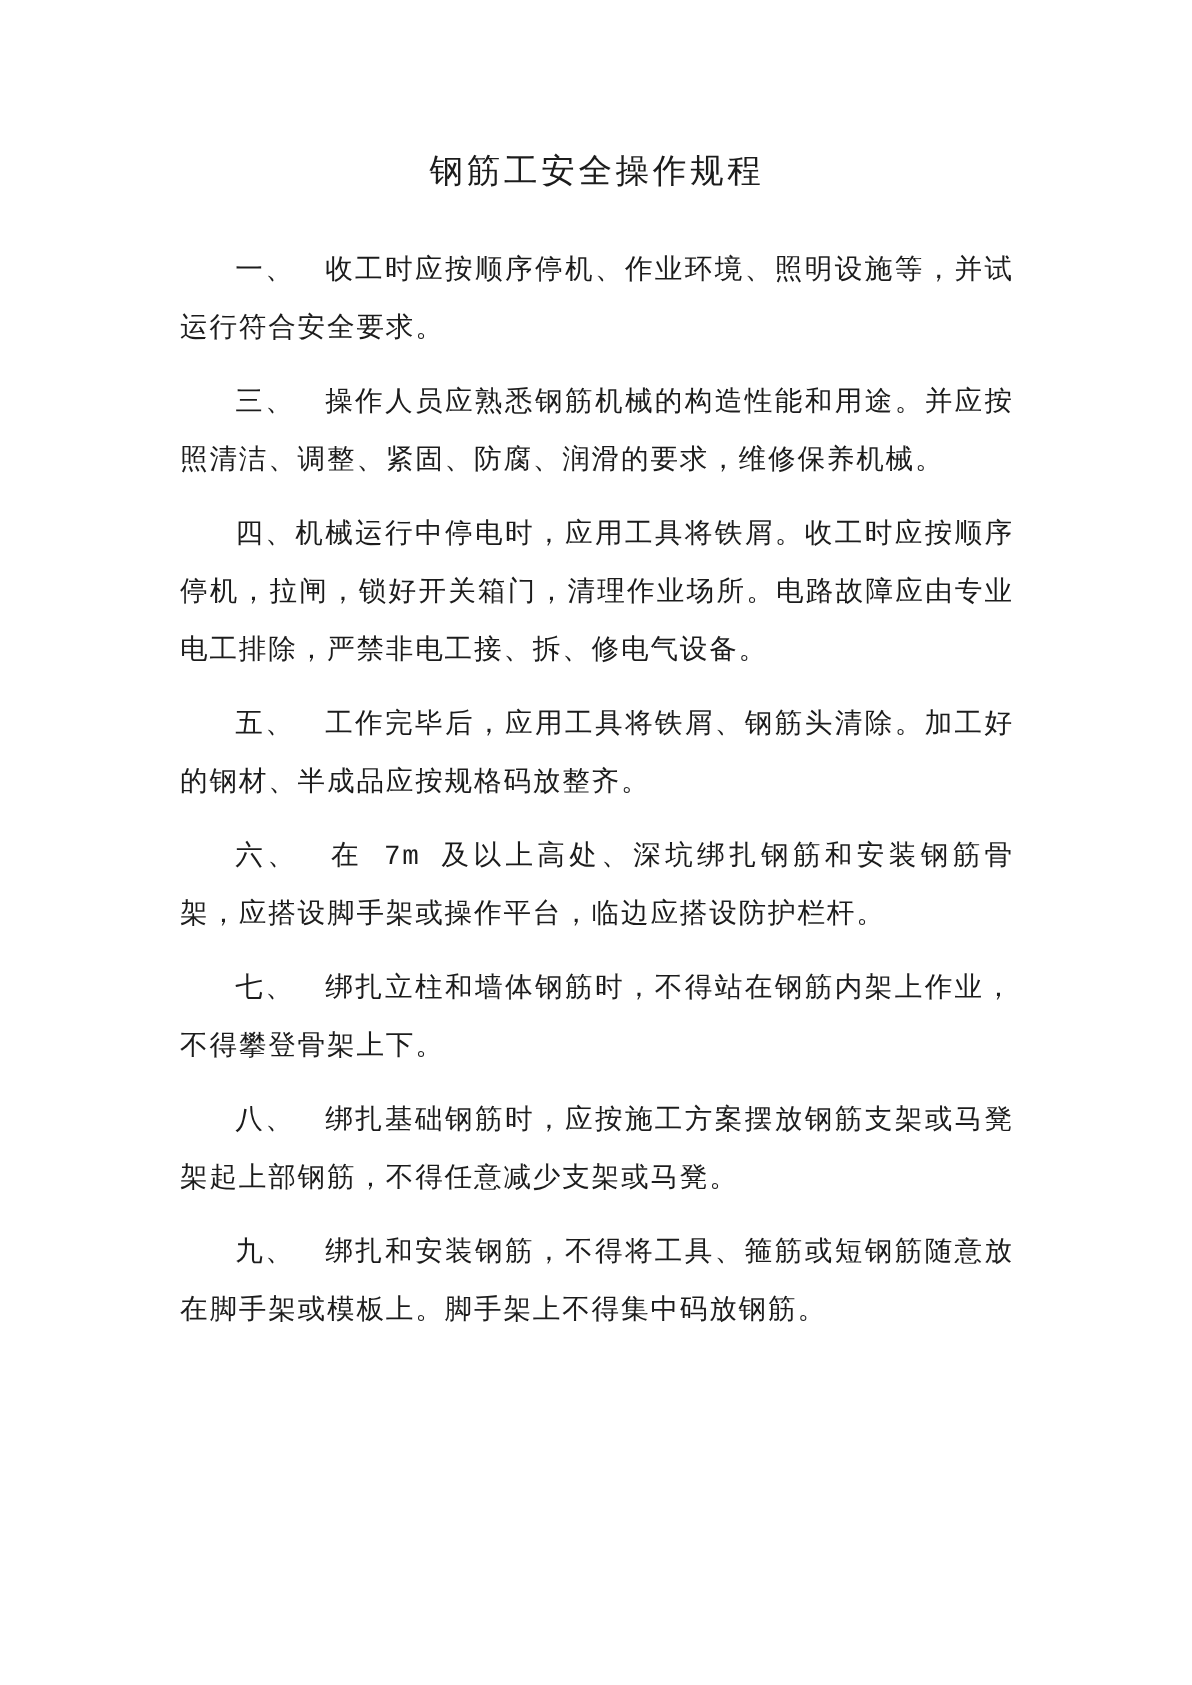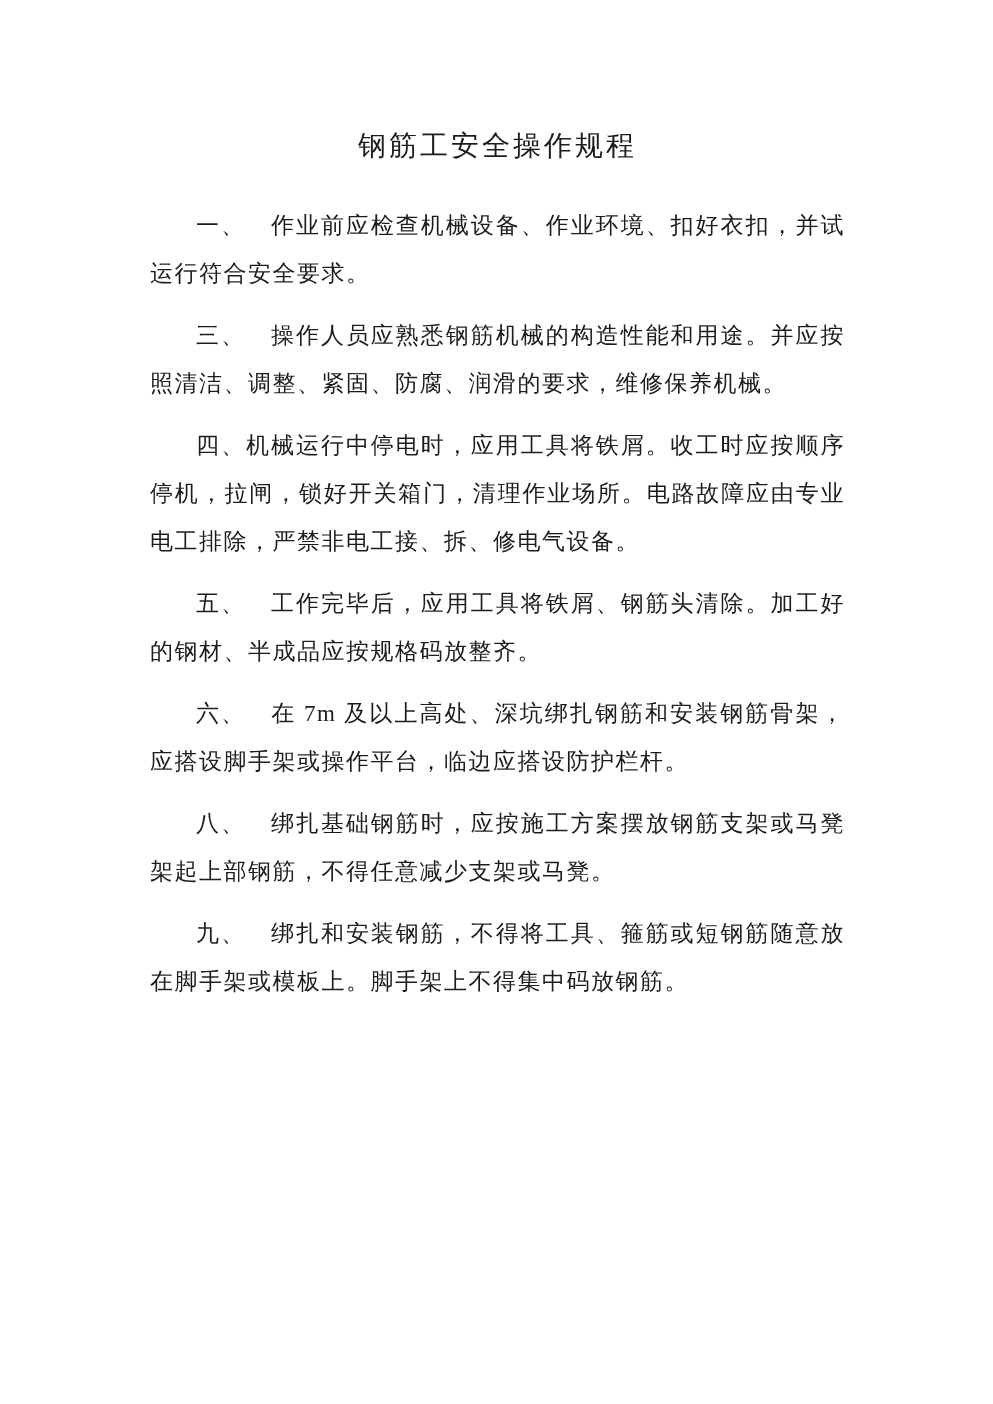--- a/index.html
+++ b/index.html
@@ -6,21 +6,21 @@
     margin: 0;
     padding: 0;
     background: #ffffff;
   }
   .page {
     position: relative;
     width: 993px;
     height: 1404px;
     background: #ffffff;
     overflow: hidden;
-    font-family: Liberation Serif, serif;
+    font-family: Liberation Mono, monospace;
     color: #1c1c1c;
   }
   .content {
     position: absolute;
     top: 126px;
     left: 150px;
     width: 695px;
   }
   .doc-title {
     font-size: 28px;
@@ -40,22 +40,23 @@
     margin: 0 0 14px 0;
   }
 </style>
 </head>
 <body>
 
 <div class="page">
   <div class="content">
     <h1 class="doc-title">钢筋工安全操作规程</h1>
     <div class="doc-body">
-      <p>一、　作业前应检查机械设备、作业环境、扣好衣扣，并试运行符合安全要求。</p>
+      <p>一、　收工时应按顺序停机、作业环境、照明设施等，并试运行符合安全要求。</p>
       <p>三、　操作人员应熟悉钢筋机械的构造性能和用途。并应按照清洁、调整、紧固、防腐、润滑的要求，维修保养机械。</p>
       <p>四、机械运行中停电时，应用工具将铁屑。收工时应按顺序停机，拉闸，锁好开关箱门，清理作业场所。电路故障应由专业电工排除，严禁非电工接、拆、修电气设备。</p>
       <p>五、　工作完毕后，应用工具将铁屑、钢筋头清除。加工好的钢材、半成品应按规格码放整齐。</p>
       <p>六、　在 7m 及以上高处、深坑绑扎钢筋和安装钢筋骨架，应搭设脚手架或操作平台，临边应搭设防护栏杆。</p>
+      <p>七、　绑扎立柱和墙体钢筋时，不得站在钢筋内架上作业，不得攀登骨架上下。</p>
       <p>八、　绑扎基础钢筋时，应按施工方案摆放钢筋支架或马凳架起上部钢筋，不得任意减少支架或马凳。</p>
       <p>九、　绑扎和安装钢筋，不得将工具、箍筋或短钢筋随意放在脚手架或模板上。脚手架上不得集中码放钢筋。</p>
     </div>
   </div>
 </div>
 
 </body></html>

